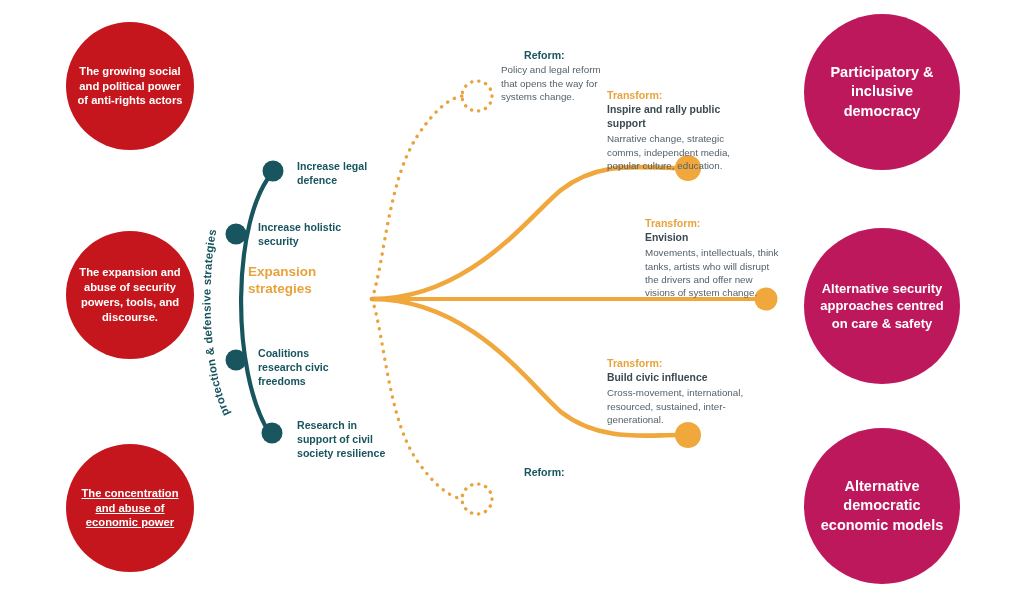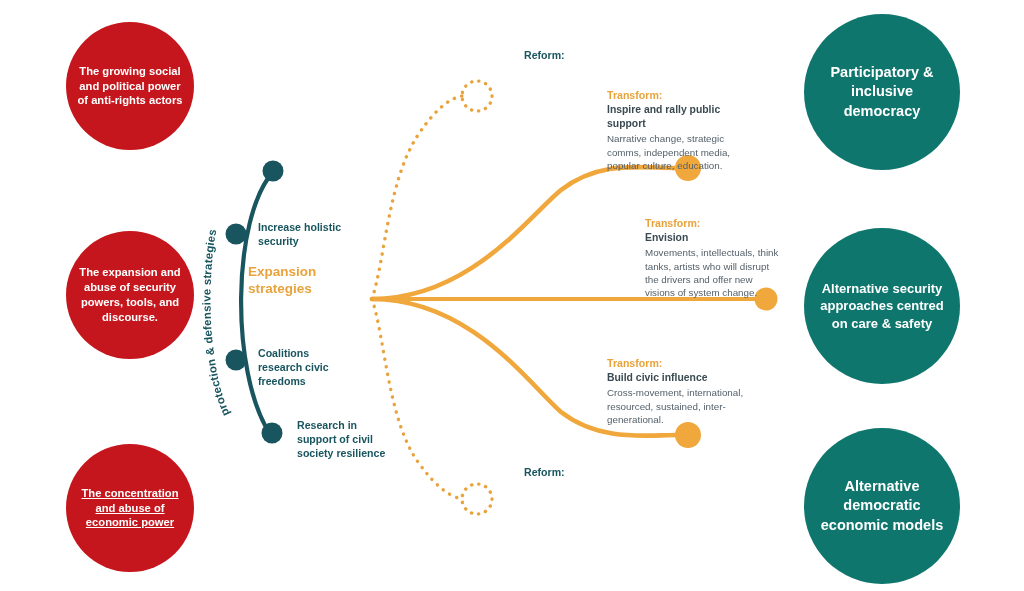--- a/index.html
+++ b/index.html
@@ -36,21 +36,21 @@
     align-items: center;
     justify-content: center;
     text-align: center;
     color: #ffffff;
     font-weight: bold;
     line-height: 1.32;
     box-sizing: border-box;
     padding: 6px 10px;
   }
   .bubble-red { background: #c4161c; }
-  .bubble-teal { background: #0f766e; }
+  .bubble-teal { background: #be185d; }
 
   .bub-threat-1 { left: 66px;  top: 22px;  width: 128px; height: 128px; font-size: 11.2px; }
   .bub-threat-2 { left: 66px;  top: 231px; width: 128px; height: 128px; font-size: 11.2px; }
   .bub-threat-3 { left: 66px;  top: 444px; width: 128px; height: 128px; font-size: 11.2px; text-decoration: underline; }
 
   .bub-vision-1 { left: 804px; top: 14px;  width: 156px; height: 156px; font-size: 14.5px; }
   .bub-vision-2 { left: 804px; top: 228px; width: 156px; height: 156px; font-size: 13px; }
   .bub-vision-3 { left: 804px; top: 428px; width: 156px; height: 156px; font-size: 14.5px; }
 
   
@@ -167,31 +167,33 @@
   <div class="bubble bubble-teal bub-vision-1">
     <span>Participatory &amp; inclusive democracy</span>
   </div>
   <div class="bubble bubble-teal bub-vision-2">
     <span>Alternative security approaches centred on care &amp; safety</span>
   </div>
   <div class="bubble bubble-teal bub-vision-3">
     <span>Alternative democratic economic models</span>
   </div>
 
+  <div class="node-label nl-legal">Increase legal defence</div>
   <div class="node-label nl-holistic">Increase holistic security</div>
   <div class="node-label nl-coalitions">Coalitions research civic freedoms</div>
   <div class="node-label nl-research">Research in support of civil society resilience</div>
 
   <div class="center-label">
     <div>Expansion</div>
     <div>strategies</div>
   </div>
 
   <div class="tblock tb-reform">
     <p class="kicker kicker-teal">Reform:</p>
+    <p class="body">Policy and legal reform that opens the way for systems change.</p>
   </div>
 
   <div class="tblock tb-inspire">
     <p class="kicker kicker-orange">Transform:</p>
     <p class="sub">Inspire and rally public support</p>
     <p class="body">Narrative change, strategic comms, independent media, popular culture, education.</p>
   </div>
 
   <div class="tblock tb-envision">
     <p class="kicker kicker-orange">Transform:</p>

